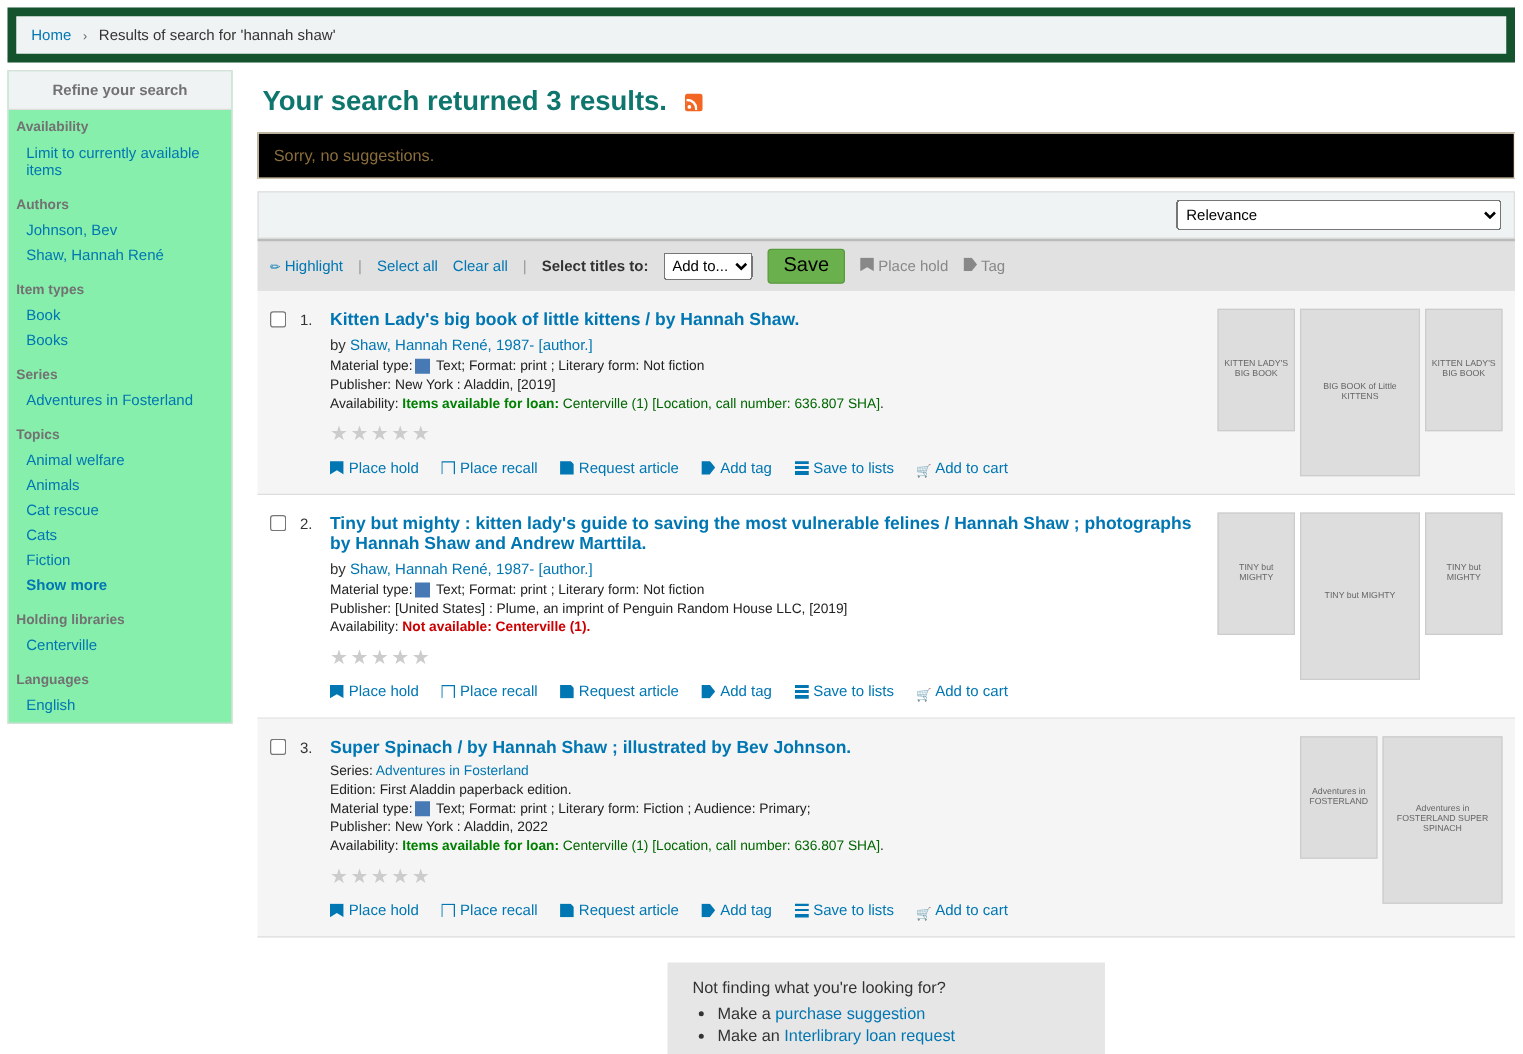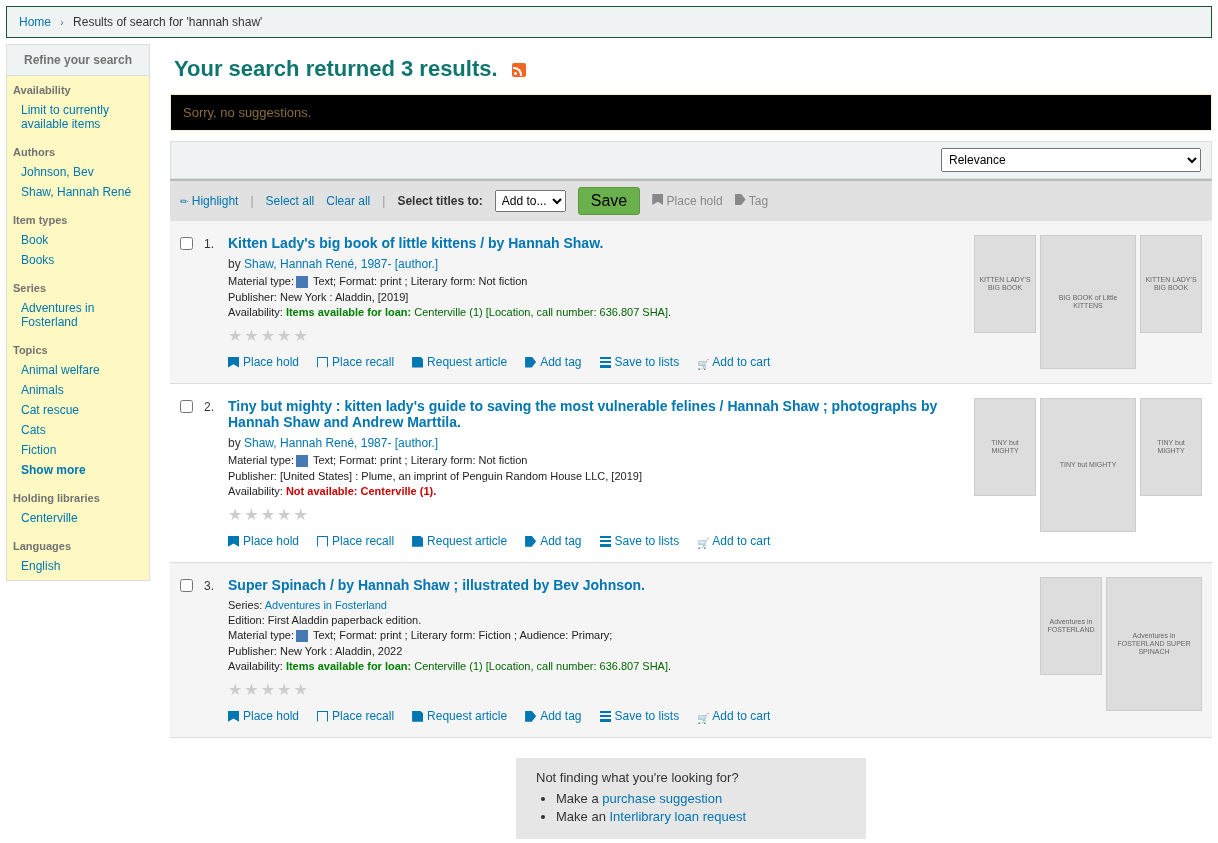--- a/index.html
+++ b/index.html
@@ -1,25 +1,25 @@
 <!DOCTYPE html>
 <html><head>
 <meta charset="utf-8">
 <style>
 * { box-sizing: border-box; margin: 0; padding: 0; }
 body { font-family: Arial, Helvetica, sans-serif; font-size: 13px; color: #333; background: #fff; }
 a { color: #0076b2; text-decoration: none; cursor: pointer; }
 
-.breadcrumb { background: #f0f3f3; border: 1px solid #14532d; padding: 8px 12px; margin: 6px; font-size: 12px; }
+.breadcrumb { background: #f0f3f3; border: 7px solid #14532d; padding: 8px 12px; margin: 6px; font-size: 12px; }
 .breadcrumb .sep { margin: 0 6px; color: #666; font-size: 10px; }
 
 .container { display: flex; margin: 0 6px; }
 
 
-.sidebar { width: 144px; border: 1px solid #ddd; margin-right: 20px; background: #fef9c3; align-self: flex-start; }
+.sidebar { width: 180px; border: 1px solid #ddd; margin-right: 20px; background: #86efac; align-self: flex-start; }
 .sidebar-header { background: #f0f3f3; padding: 8px; text-align: center; font-weight: bold; font-size: 12px; color: #727272; border-bottom: 1px solid #ddd; }
 .facet-group { padding: 4px 6px; }
 .facet-title { font-weight: bold; font-size: 11px; color: #727272; padding: 4px 0; }
 .facet-item { padding: 3px 4px 3px 8px; font-size: 12px; }
 .facet-item a { color: #0076b2; }
 .show-more { font-weight: bold; color: #0076b2; padding: 3px 4px 3px 8px; font-size: 12px; }
 
 
 .main { flex: 1; }
 .results-header { font-size: 22px; font-weight: bold; margin: 12px 4px; color: #0f766e; }

